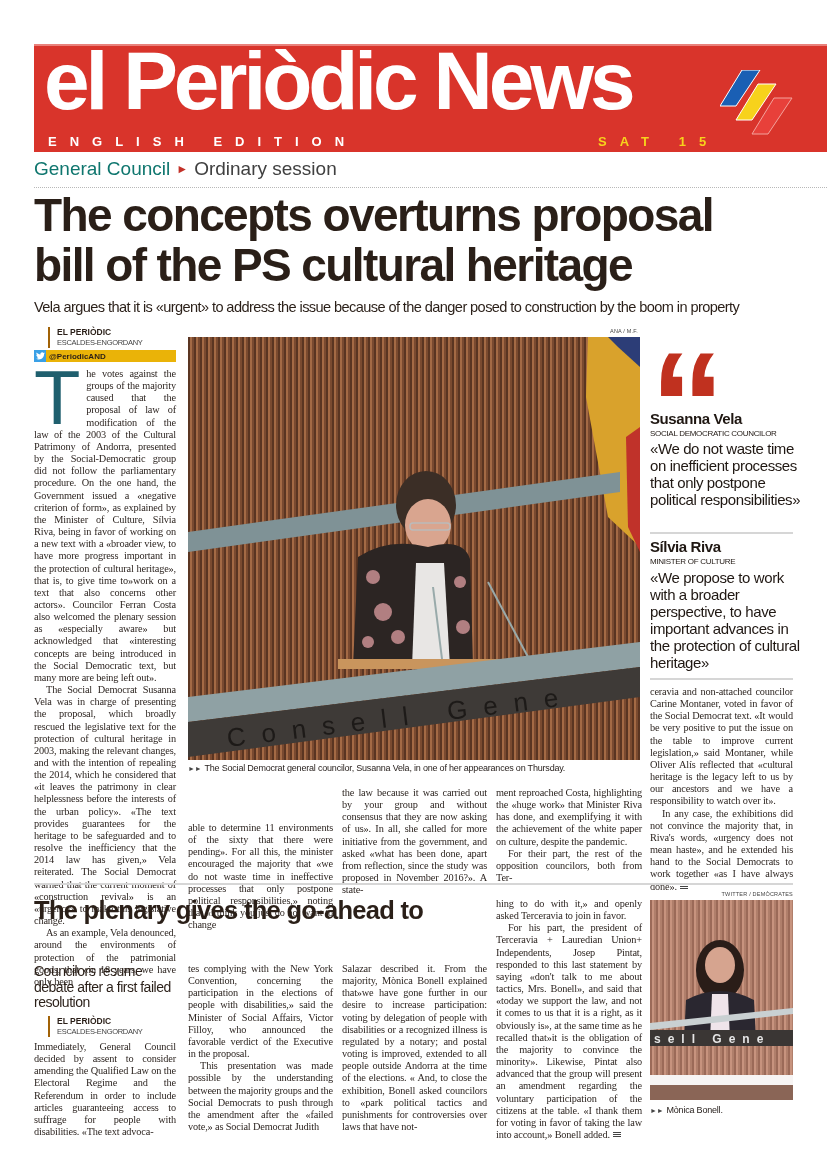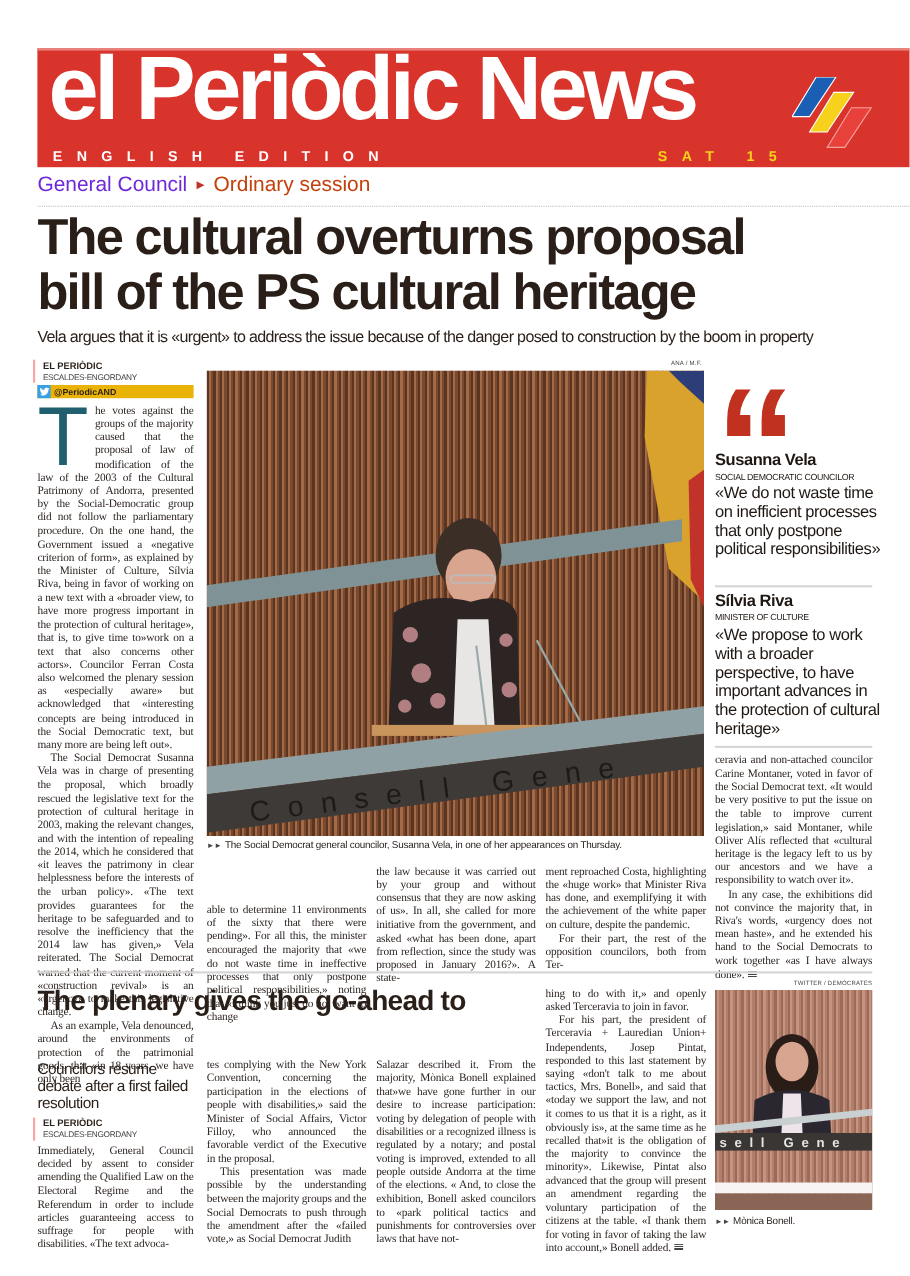--- a/index.html
+++ b/index.html
@@ -8,29 +8,29 @@
 
   
   .masthead { position: absolute; left: 34px; top: 44px; width: 793px; height: 108px; background: #d9342b; border-top: 2px solid #e9817b; }
   .masthead-title { position: absolute; left: 10px; top: -6px; font-family: "Liberation Sans", sans-serif; font-weight: bold; color: #ffffff; font-size: 82px; letter-spacing: -4px; line-height: 1; white-space: nowrap; }
   .masthead-edition { position: absolute; left: 14px; top: 88px; font-family: "Liberation Sans", sans-serif; font-weight: bold; color: #ffffff; font-size: 13px; letter-spacing: 13px; white-space: nowrap; }
   .masthead-date { position: absolute; left: 564px; top: 88px; font-family: "Liberation Sans", sans-serif; font-weight: bold; color: #f7d21c; font-size: 13px; letter-spacing: 13px; white-space: nowrap; }
   .masthead-logo { position: absolute; left: 686px; top: 24px; width: 80px; height: 74px; }
 
   
   .section-line { position: absolute; left: 34px; top: 158px; width: 793px; height: 30px; border-bottom: 1px dotted #b8b8b8; font-family: "Liberation Sans", sans-serif; font-size: 19px; white-space: nowrap; }
-  .section-a { color: #6d28d9; }
+  .section-a { color: #0f766e; }
   .section-arrow { color: #c33128; font-size: 12px; margin: 0 6px; position: relative; top: -2px; }
-  .section-b { color: #c2410c; }
+  .section-b { color: #404040; }
 
   .headline { position: absolute; left: 34px; top: 190px; width: 793px; font-family: "Liberation Sans", sans-serif; font-weight: bold; color: #2a1f18; font-size: 46px; line-height: 50px; letter-spacing: -1.6px; }
   .subhead { position: absolute; left: 34px; top: 299px; width: 793px; font-family: "Liberation Sans", sans-serif; font-size: 14.6px; letter-spacing: -0.6px; color: #2a1f18; white-space: nowrap; }
 
   
-  .byline { position: absolute; left: 30px; border-left: 2px solid #fca5a5; padding-left: 7px; font-family: "Liberation Sans", sans-serif; }
+  .byline { position: absolute; left: 48px; border-left: 2px solid #a16207; padding-left: 7px; font-family: "Liberation Sans", sans-serif; }
   .byline-name { font-size: 8.5px; font-weight: bold; color: #2a1f18; line-height: 11px; }
   .byline-place { font-size: 7.5px; color: #444; line-height: 10px; letter-spacing: -0.3px; }
   .twitter-bar { position: absolute; left: 34px; top: 350px; width: 142px; height: 12px; background: #eab308; font-family: "Liberation Sans", sans-serif; font-size: 8px; font-weight: bold; color: #2a1f18; display: flex; align-items: center; }
   .twitter-icon { width: 12px; height: 12px; background: #3aa0e6; display: inline-flex; align-items: center; justify-content: center; margin-right: 3px; }
 
   
   .col { position: absolute; font-size: 10.3px; line-height: 12.15px; text-align: justify; color: #2e2622; letter-spacing: -0.15px; }
   .col p { text-indent: 12px; }
   .col p.noindent { text-indent: 0; }
   .dropcap { float: left; font-family: "Liberation Sans", sans-serif; color: #1f5f6e; font-size: 76px; line-height: 56px; margin: 2px 6px 0 0; font-weight: normal; }
@@ -70,21 +70,21 @@
     <polygon points="38,14 56,14 32,50 16,50" fill="#f7d21c" stroke="#ffffff" stroke-width="1"></polygon>
     <polygon points="54,28 72,28 48,64 32,64" fill="#e8403a" stroke="#f3a39d" stroke-width="1"></polygon>
   </svg>
 </div>
 
 <div class="section-line">
   <span class="section-a">General Council</span><span class="section-arrow">►</span><span class="section-b">Ordinary session</span>
 </div>
 
 <h1 class="headline">
-  <div>The cultural overturns proposal</div>
+  <div>The concepts overturns proposal</div>
   <div>bill of the PS cultural heritage</div>
 </h1>
 <div class="subhead">Vela argues that it is «urgent» to address the issue because of the danger posed to construction by the boom in property</div>
 
 <div class="byline" style="top:327px;">
   <div class="byline-name">EL PERIÒDIC</div>
   <div class="byline-place">ESCALDES-ENGORDANY</div>
 </div>
 <div class="twitter-bar">
   <span class="twitter-icon">
@@ -135,21 +135,21 @@
   </svg>
 </div>
 <div class="caption" style="left:188px; top:763px;">
   <span class="caption-arrow">►►</span><span>The Social Democrat general councilor, Susanna Vela, in one of her appearances on Thursday.</span>
 </div>
 
 <div class="col" style="left:188px; top:787px; width:145px;margin-top:35px;">
   <p class="noindent">able to determine 11 environments of the sixty that there were pending». For all this, the minister encouraged the majority that «we do not waste time in ineffective processes that only postpone political responsibilities,» noting that «I think you just do not want to change</p>
 </div>
 <div class="col" style="left:342px; top:787px; width:145px;">
-  <p class="noindent">the law because it was carried out by your group and without consensus that they are now asking of us». In all, she called for more initiative from the government, and asked «what has been done, apart from reflection, since the study was proposed in January 2016?». A state-</p>
+  <p class="noindent">the law because it was carried out by your group and without consensus that they are now asking of us». In all, she called for more initiative from the government, and asked «what has been done, apart from reflection, since the study was proposed in November 2016?». A state-</p>
 </div>
 <div class="col" style="left:496px; top:787px; width:146px;">
   <p class="noindent">ment reproached Costa, highlighting the «huge work» that Minister Riva has done, and exemplifying it with the achievement of the white paper on culture, despite the pandemic.</p>
   <p>For their part, the rest of the opposition councilors, both from Ter-</p>
 </div>
 
 <div class="quotemark">“</div>
 <div class="pq-name" style="top:410px;">Susanna Vela</div>
 <div class="pq-role" style="top:429px;">SOCIAL DEMOCRATIC COUNCILOR</div>
 <div class="pq-text" style="top:440px;">«We do not waste time on inefficient processes that only postpone political responsibilities»</div>

